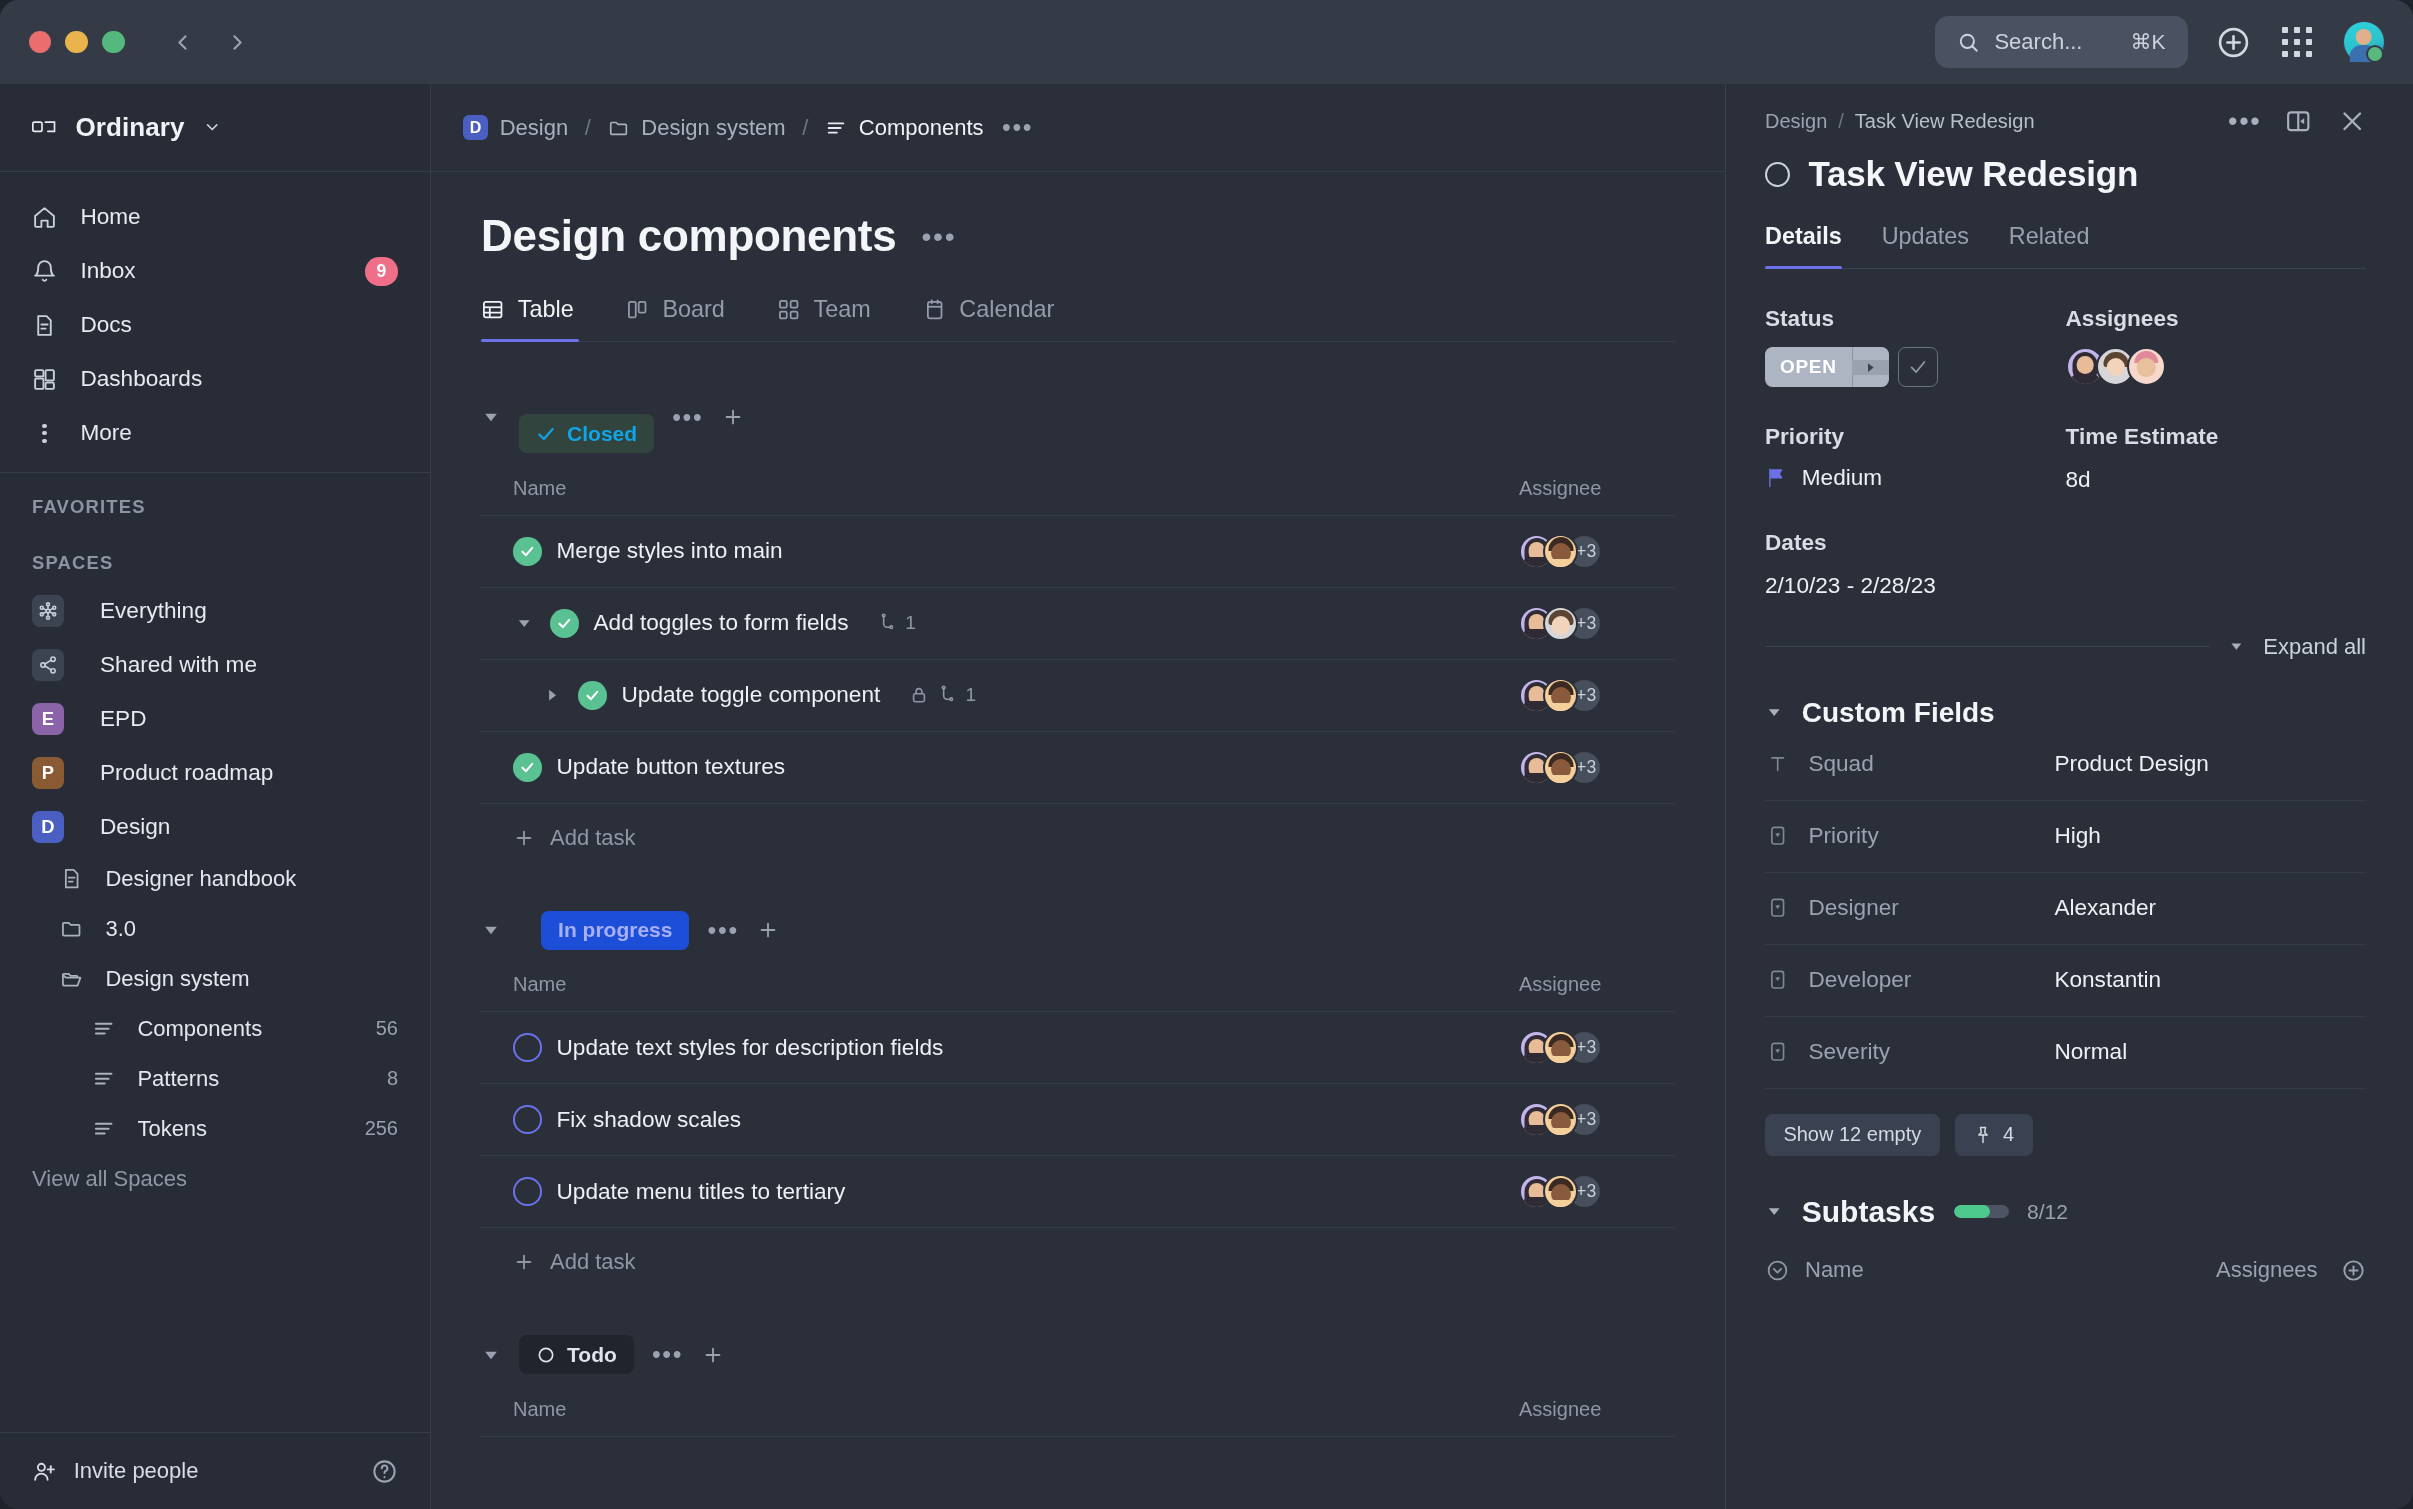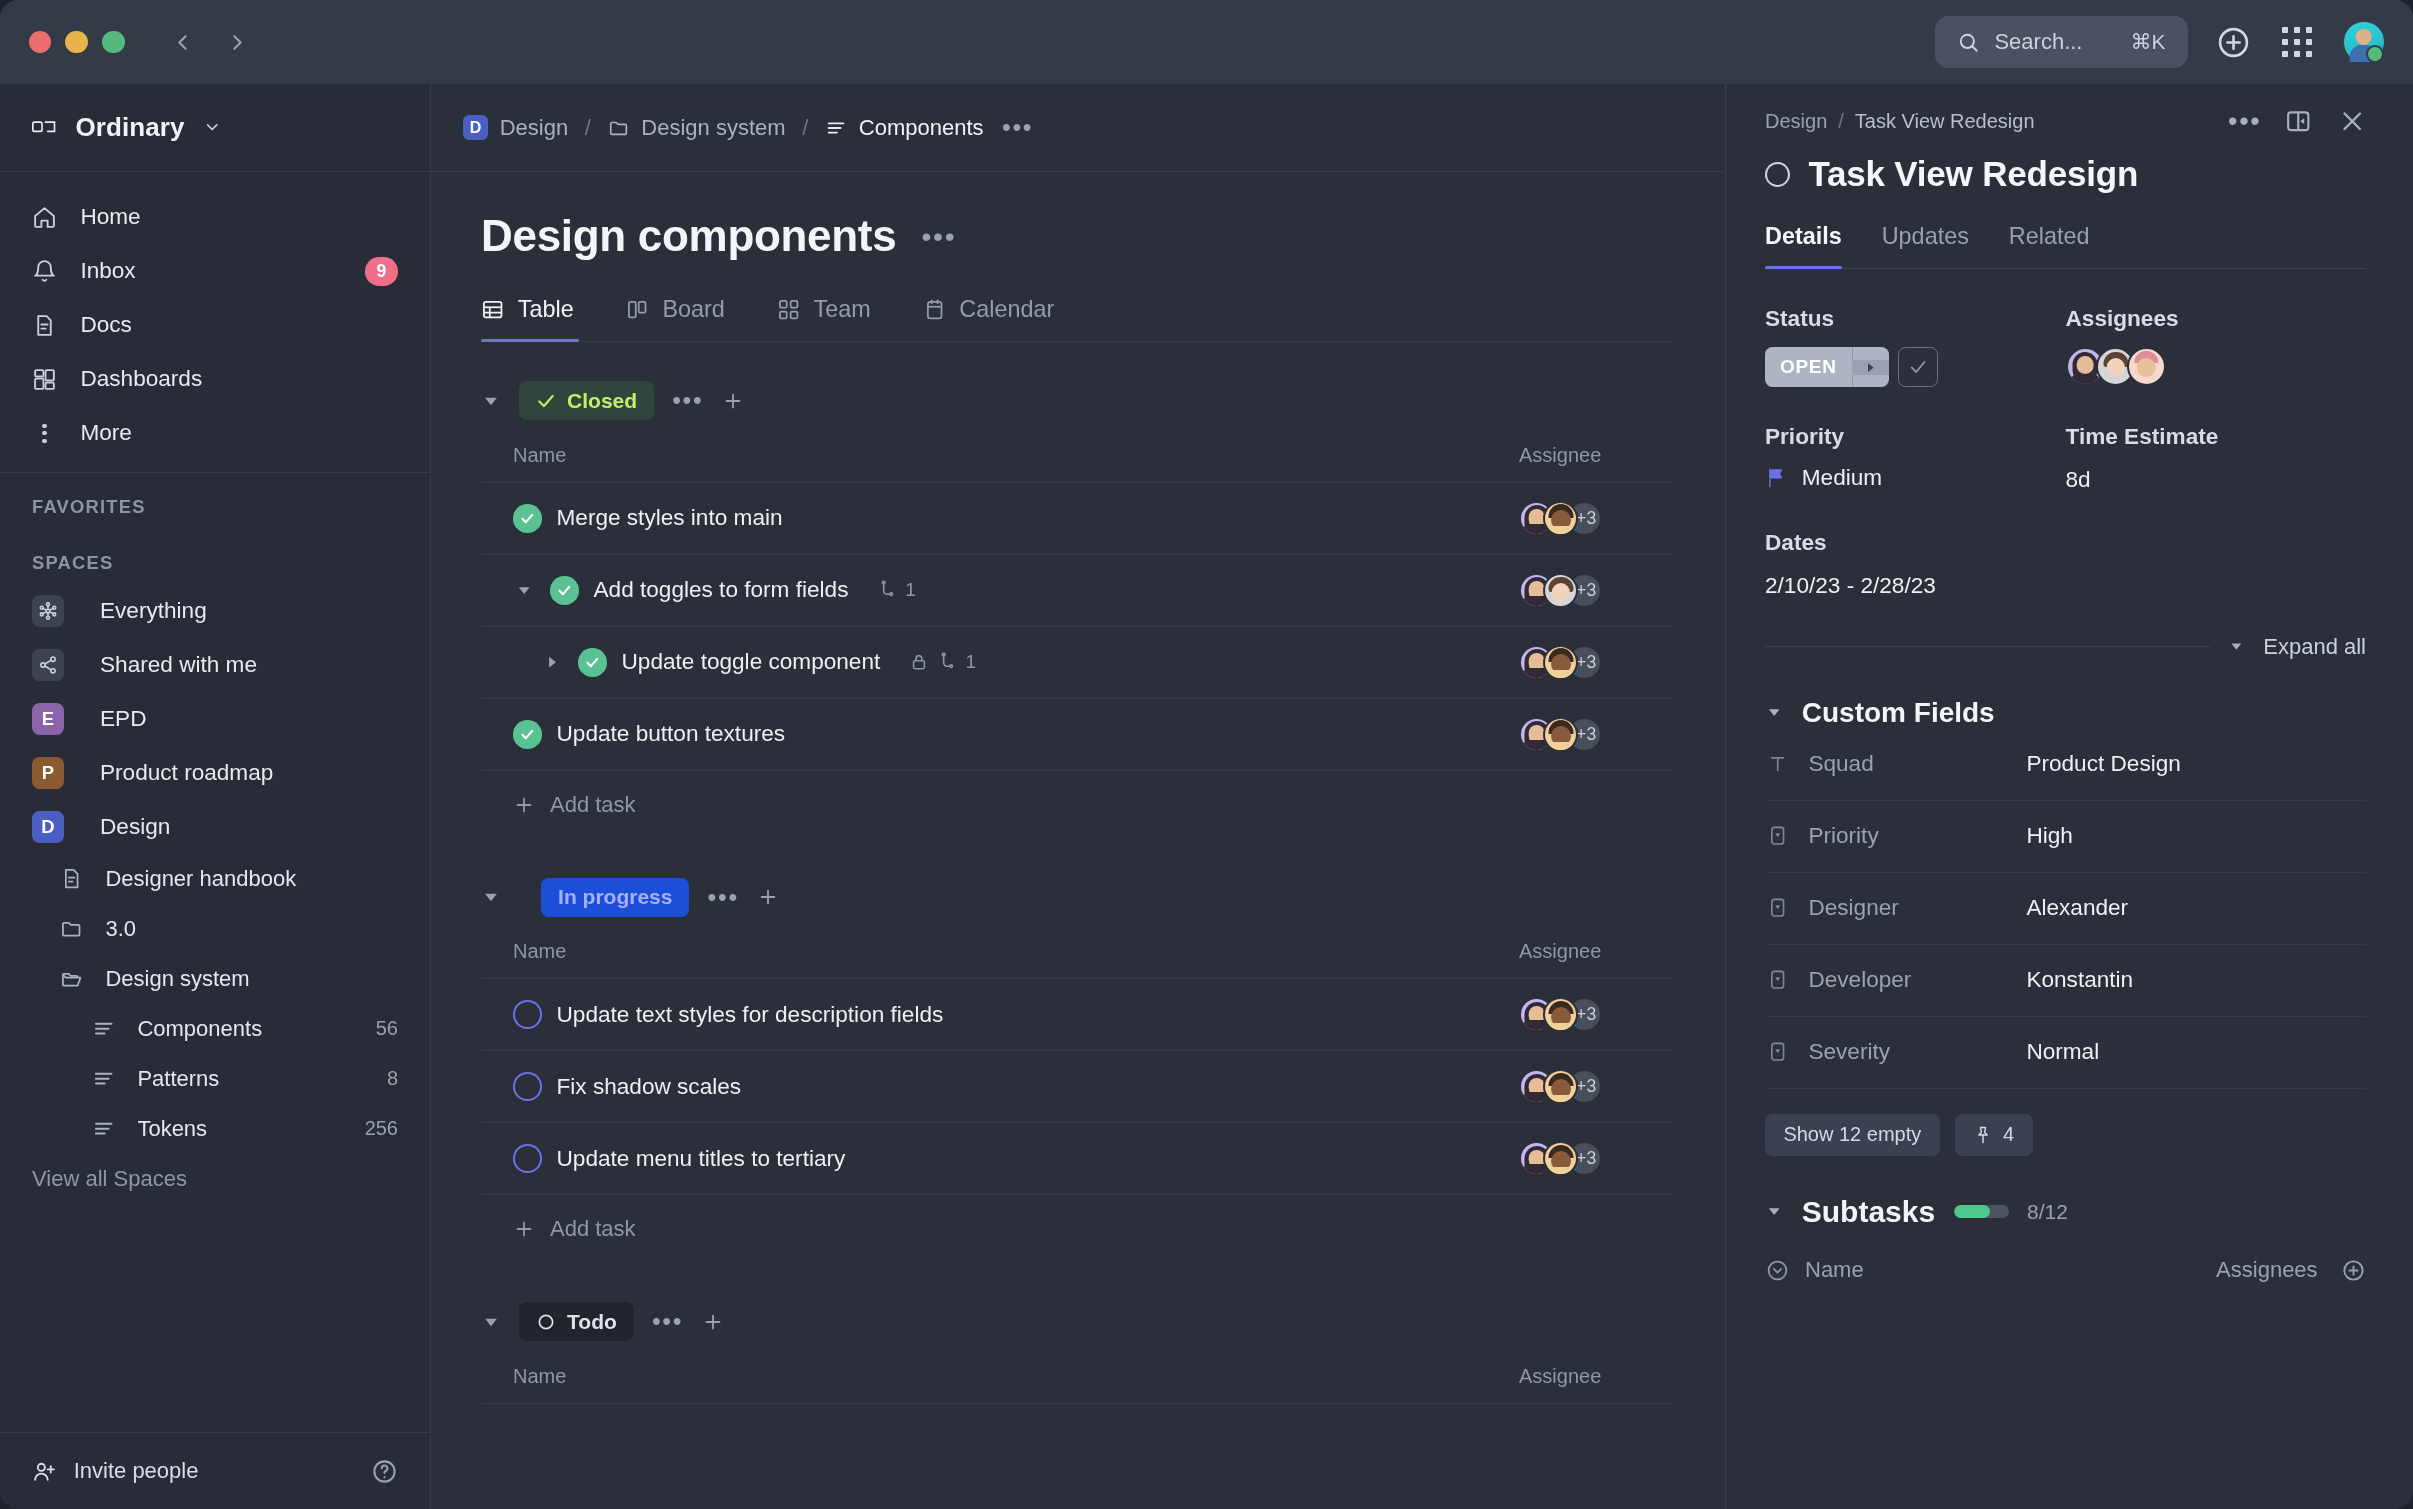--- a/index.html
+++ b/index.html
@@ -204,21 +204,21 @@
   }
 
   .group { padding: 0 50px; }
   .group-head { display:flex; align-items:center; gap: 18.4px; padding: 39px 0 0 0; }
   .gcaret { color:#9aa2b1; display:flex; width:20px; }
   .gcaret svg { width:20px; height:20px; }
   .gpill {
     display:flex; align-items:center; gap:11px;
     height:39px; padding: 0 16.7px; border-radius: 7.5px; font-size:21px; font-weight:600;
   }
-  .gpill.closed { background:#32443e; color:#bef264; }
+  .gpill.closed { background:#32443e; color:#0ea5e9;margin-top:33px; }
   .gpill.inprog { background:#1d4ed8; color:#a8b0f5;margin-left:22px; }
   .gpill.todo { background:#21242c; color:#dfe3ea; }
   .gpill .gic { width:20px;height:20px;display:flex;}
   .gpill .gic svg{width:20px;height:20px;}
   .ghead-dots { color:#9aa2b1; font-size:25px; letter-spacing:1.7px; line-height:1; }
   .ghead-plus { color:#9aa2b1; display:flex; width:22px;}
   .ghead-plus svg { width:22px;height:22px;}
 
   .tbl { margin-top: 23.4px; }
   .tbl-head { display:flex; align-items:center; padding: 0 0 15px 0; }
@@ -343,21 +343,21 @@
   .section-h .caret svg { width:18.4px; height:18.4px; }
   .section-h .h { font-size:28px; font-weight:700; color:#f3f5f8; }
 
   .cf-row {
     display:flex; align-items:center; height: 72px;
     border-bottom: 0.8px solid #343a46;
   }
   .cf-row .cfic { width:25px; height:25px; display:flex; align-items:center; justify-content:center; color:#7f8796; flex:0 0 25px;}
   .cf-row .cfic svg { width:23.4px; height:23.4px; }
   .cf-row .cflab { color:#9aa2b1; font-size:22.6px; margin-left: 18.4px; width: 218px;}
-  .cf-row .cfval { color:#eef0f5; font-size:22.6px; }
+  .cf-row .cfval { color:#eef0f5; font-size:22.6px;margin-left:28px; }
 
   .cf-actions { display:flex; align-items:center; gap:15px; margin-top:25px; }
   .chip { background:#3a4150; color:#d5dae2; font-size:20px; height:42px; border-radius:7.5px; display:flex; align-items:center; padding: 0 18.4px;}
   .chip.pin { gap:10px; }
   .chip .pinic { width:20px; height:20px; display:flex; color:#d5dae2;}
   .chip .pinic svg { width:20px;height:20px;}
 
   .sub-h { display:flex; align-items:center; gap:18.4px; margin-top: 39px; }
   .sub-h .h { font-size:30px; font-weight:700; color:#f3f5f8;}
   .progbar { width:55px; height:13.4px; border-radius:6.7px; background:#4d5563; overflow:hidden; }

